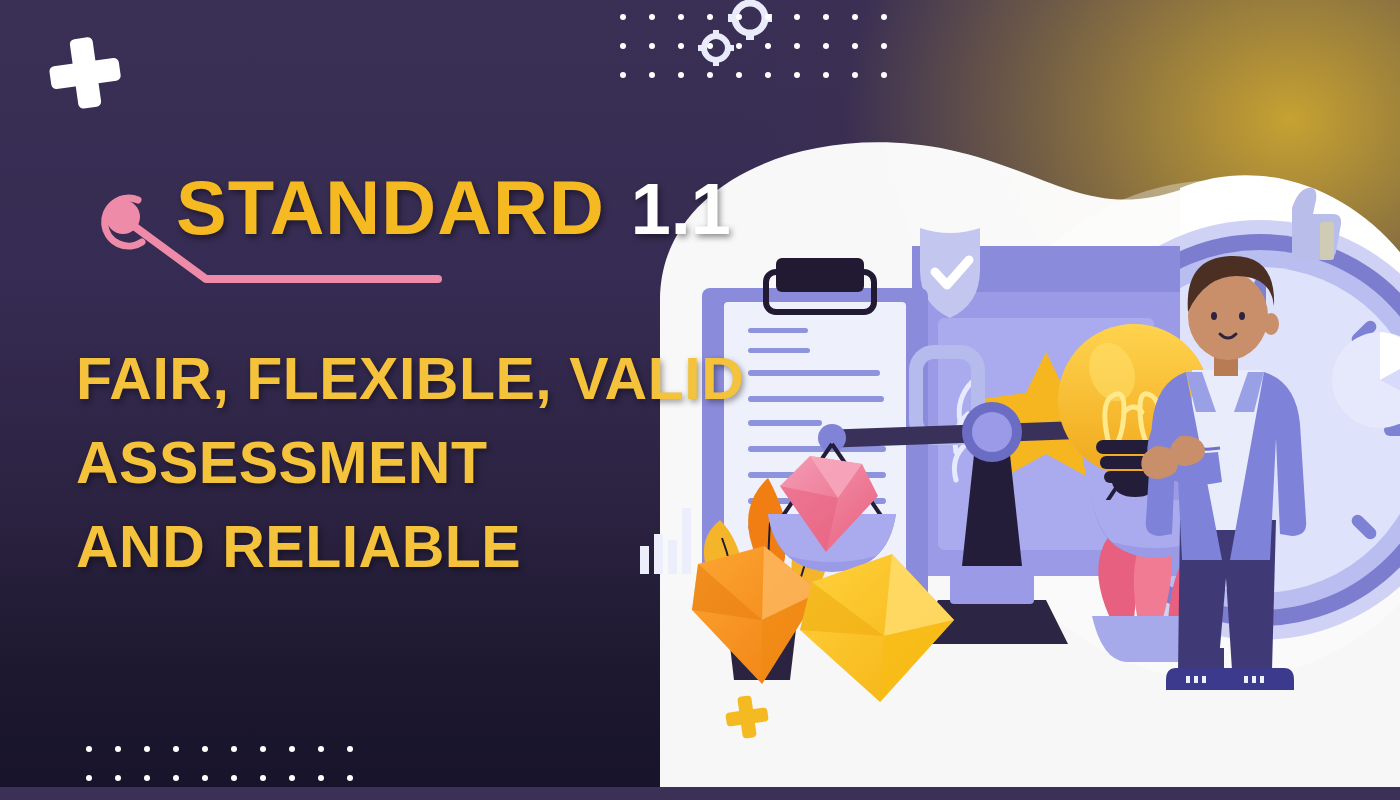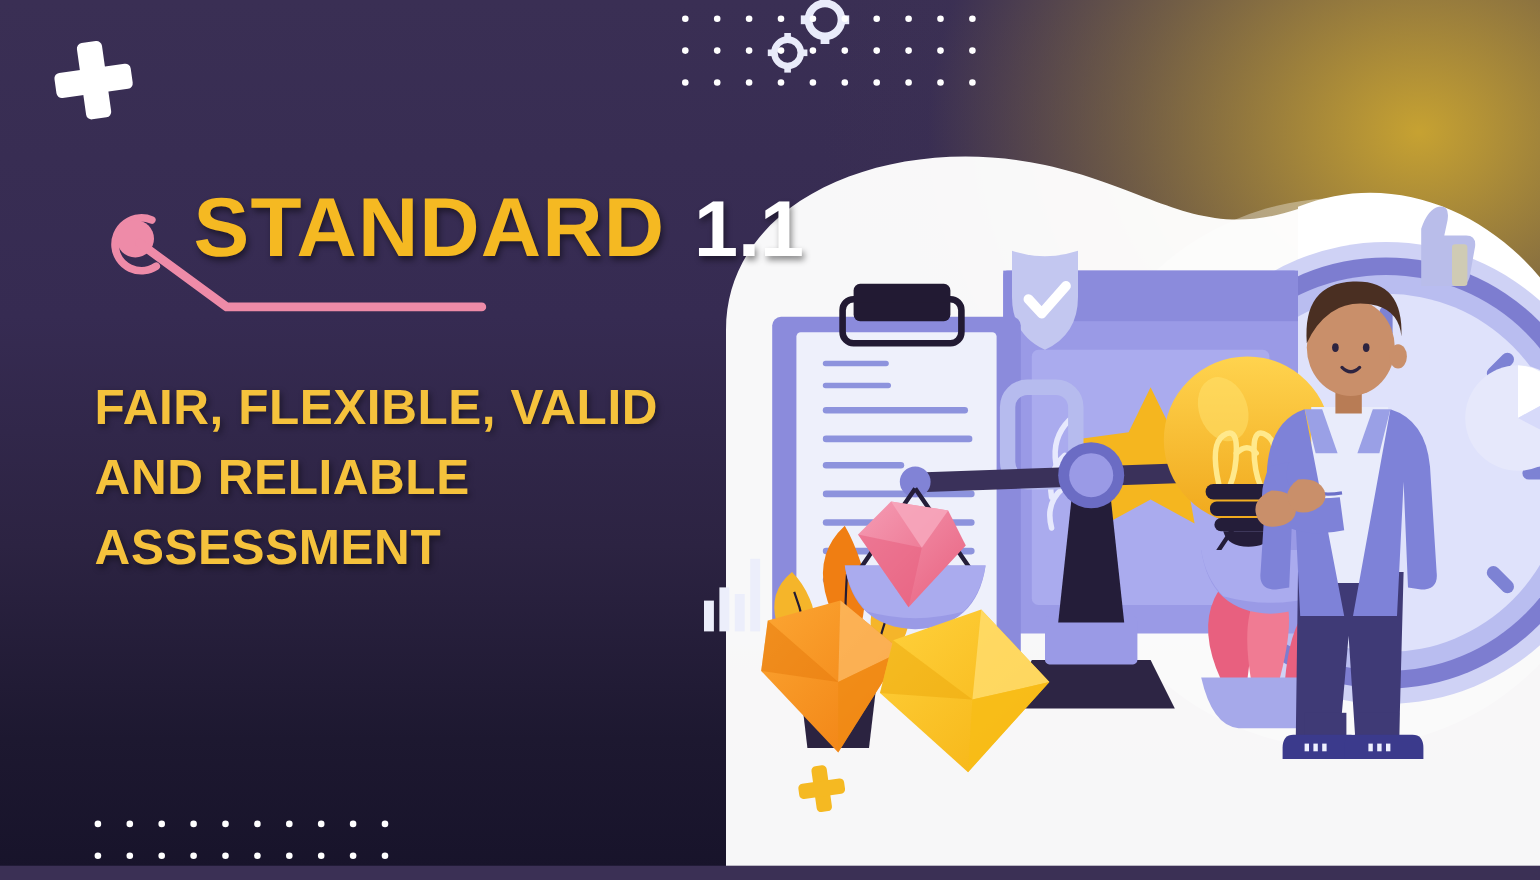--- a/index.html
+++ b/index.html
@@ -30,22 +30,22 @@
   .t-main{
     font-size:76px;font-weight:700;letter-spacing:1px;color:#f5b922;
     line-height:1;text-shadow:2px 3px 6px rgba(0,0,0,.45);
     font-family:"Liberation Sans", sans-serif;
   }
   .t-num{
     font-size:72px;font-weight:700;color:#ffffff;line-height:1;
     text-shadow:2px 3px 6px rgba(0,0,0,.45);
   }
   .headline{
-    position:absolute;left:86px;top:338px;width:620px;
-    font-size:45px;font-weight:700;color:#f5c23c;line-height:1.42;
+    position:absolute;left:76px;top:338px;width:620px;
+    font-size:59px;font-weight:700;color:#f5c23c;line-height:1.42;
     letter-spacing:.5px;text-shadow:2px 3px 6px rgba(0,0,0,.4);
   }
   .headline div{white-space:nowrap;}
   .subtitle{
     position:absolute;left:86px;top:584px;
     font-size:29px;font-weight:400;color:#f4f2f7;letter-spacing:.2px;
     text-shadow:1px 2px 5px rgba(0,0,0,.4);
   }
 
   
@@ -405,19 +405,19 @@
     </svg>
   </div>
 
   <div class="titlewrap">
     <div class="t-main">STANDARD</div>
     <div class="t-num">1.1</div>
   </div>
 
   <div class="headline">
     <div>FAIR, FLEXIBLE, VALID</div>
+    <div>ASSESSMENT</div>
     <div>AND RELIABLE</div>
-    <div>ASSESSMENT</div>
   </div>
 
 
   <div class="bottombar"></div>
 </div>
 
 </body></html>

